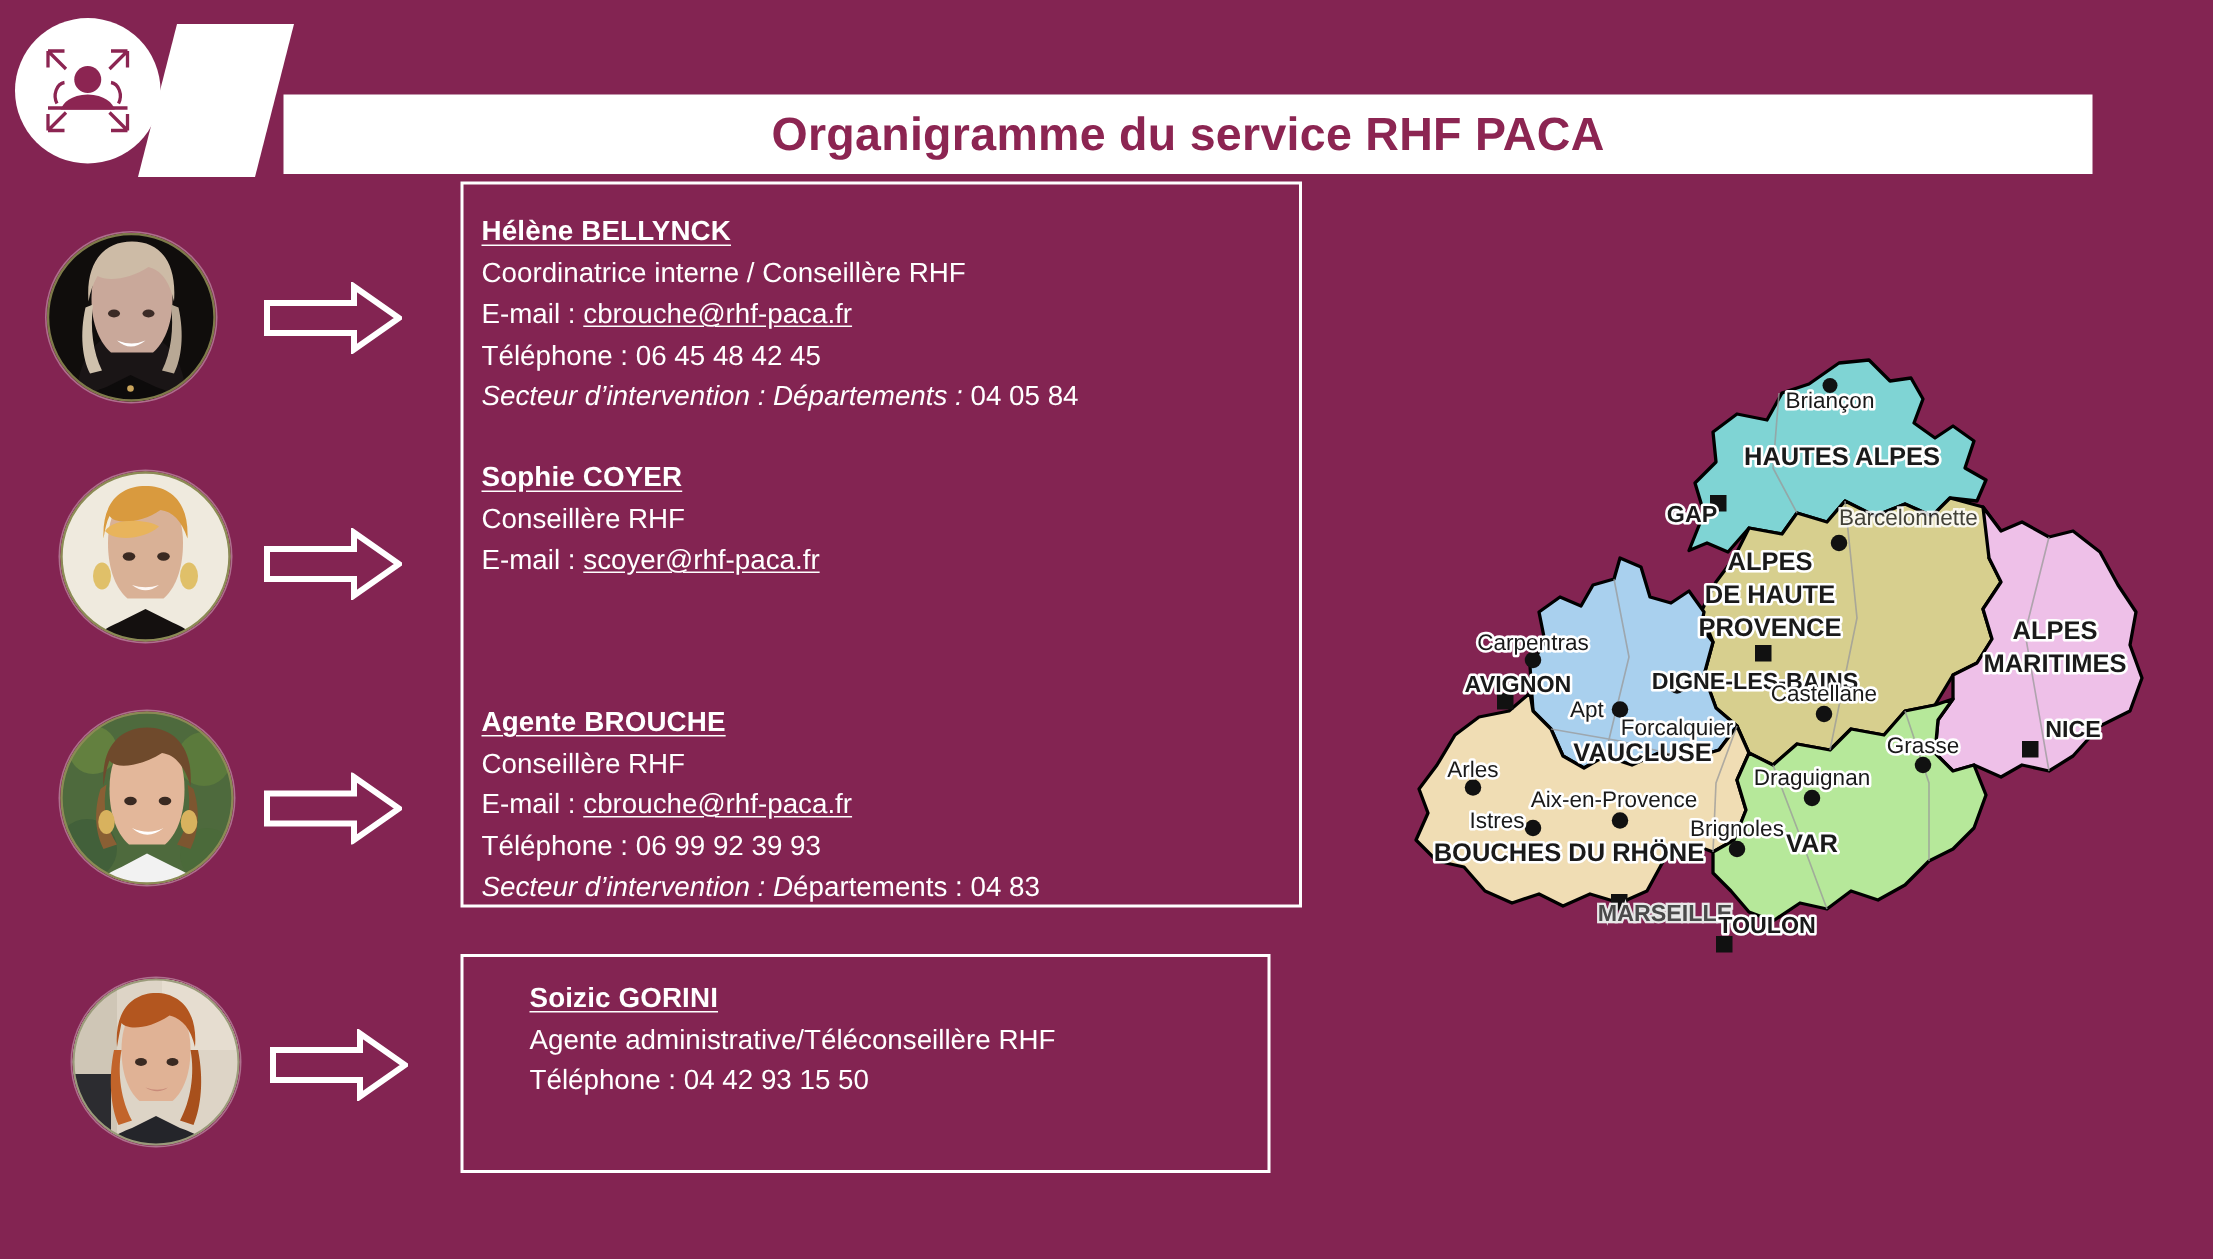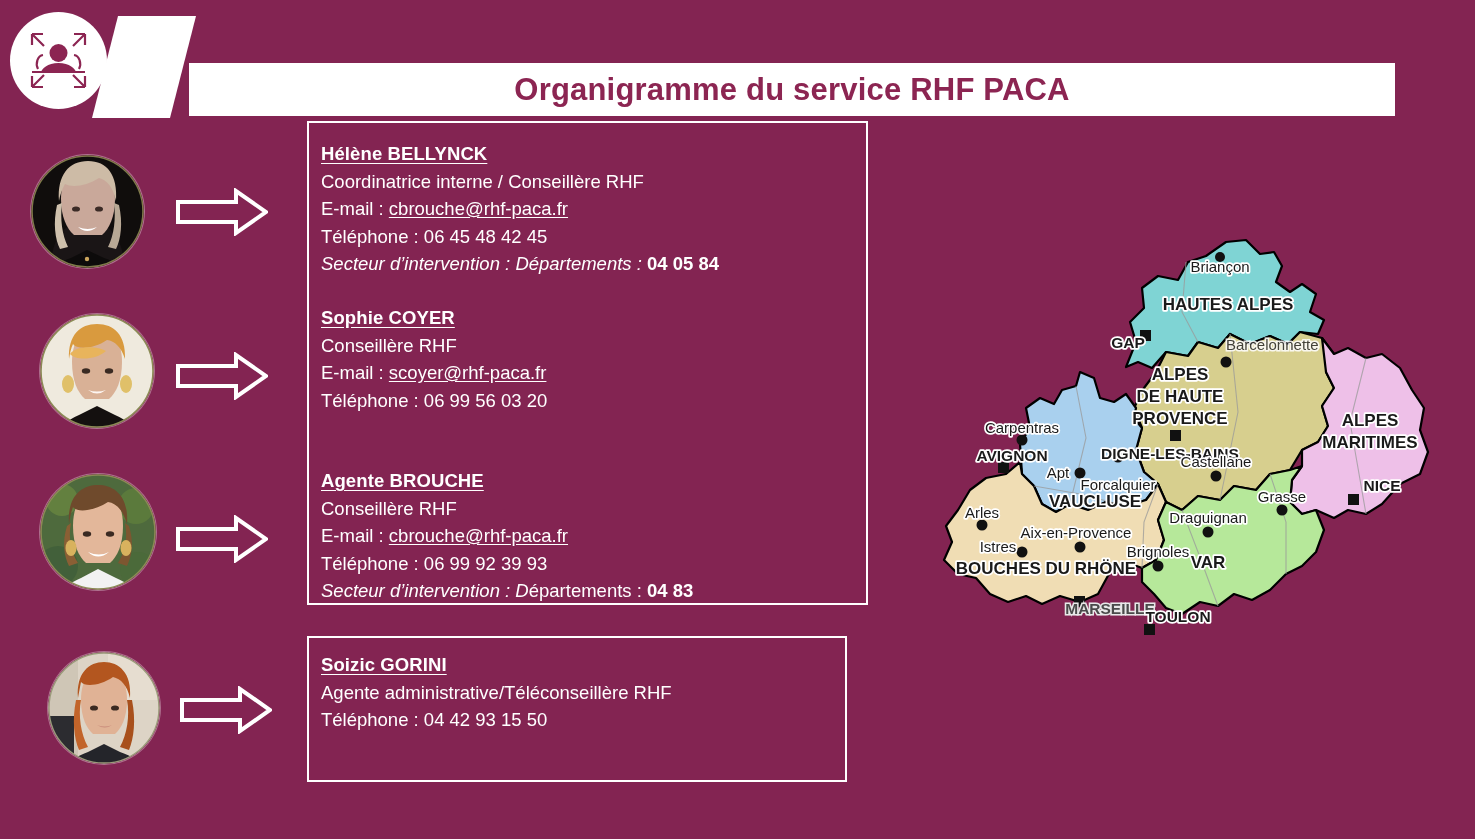--- a/index.html
+++ b/index.html
@@ -46,21 +46,21 @@
 
   .card{position:absolute;left:12px;right:10px;color:#ffffff;}
   .card .nm{
     font-weight:bold;font-size:18.5px;text-decoration:underline;
     text-underline-offset:3px;display:inline-block;letter-spacing:.1px;
   }
   .line{font-size:18.5px;line-height:27.5px;white-space:nowrap;}
   .u{text-decoration:underline;text-underline-offset:2px;}
   .si{font-style:italic;font-weight:normal;}
   .it{font-style:italic;}
-  .bd{font-weight:bold;margin-top:20px;}
+  .bd{font-weight:normal;margin-top:20px;}
   .indent{padding-left:72px;}
 
   
   .map{position:absolute;left:930px;top:222px;width:540px;height:450px;}
   .mlabel{
     font-family:"Liberation Sans","DejaVu Sans",sans-serif;
     fill:#1a1a1a;paint-order:stroke fill;
     stroke:#ffffff;stroke-width:3.4px;stroke-linejoin:round;
   }
   .m-dep{font-size:17px;font-weight:bold;}
@@ -219,34 +219,33 @@
       <div class="line">Coordinatrice interne / Conseillère RHF</div>
       <div class="line"><span>E-mail : </span><span class="u">cbrouche@rhf-paca.fr</span></div>
       <div class="line"><span>Téléphone : </span><span>06 45 48 42 45</span></div>
       <div class="line"><span class="si">Secteur d’intervention</span><span class="it"> : </span><span class="it">Départements : </span><span class="bd">04 05 84</span></div>
     </div>
 
     <div class="card" style="top:181px;">
       <div class="line"><span class="nm">Sophie COYER</span></div>
       <div class="line">Conseillère RHF</div>
       <div class="line"><span>E-mail : </span><span class="u">scoyer@rhf-paca.fr</span></div>
-      <div class="line"><span>Téléphone : </span><span>06 99 56 03 20</span></div>
     </div>
 
     <div class="card" style="top:344px;">
       <div class="line"><span class="nm">Agente BROUCHE</span></div>
       <div class="line">Conseillère RHF</div>
       <div class="line"><span>E-mail : </span><span class="u">cbrouche@rhf-paca.fr</span></div>
       <div class="line"><span>Téléphone : </span><span>06 99 92 39 93</span></div>
       <div class="line"><span class="si">Secteur d’intervention :</span><span> </span><span class="it">D</span><span>épartements : </span><span class="bd">04 83</span></div>
     </div>
   </div>
 
   <div class="box box-b">
-    <div class="card" style="top:13px;">
+    <div class="card" style="top:13px;margin-left:32px;">
       <div class="line"><span class="nm">Soizic GORINI</span></div>
       <div class="line">Agente administrative/Téléconseillère RHF</div>
       <div class="line"><span>Téléphone : </span><span>04 42 93 15 50</span></div>
     </div>
   </div>
 
   <svg class="map" viewBox="0 0 540 450">
     <g stroke="#000" stroke-width="2.2" stroke-linejoin="round">
 
       <path d="M196 145 L206 120 L200 100 L214 86 L212 66 L228 54 L248 58 L258 40 L276 34 L296 20 L316 18 L330 32 L344 30 L352 44 L346 60 L360 70 L372 62 L386 72 L380 90 L394 98 L388 112 L370 110 L358 122 L340 114 L320 122 L300 112 L288 126 L268 120 L258 134 L236 130 L222 146 L208 140 Z" fill="#7fd4d4"></path>

